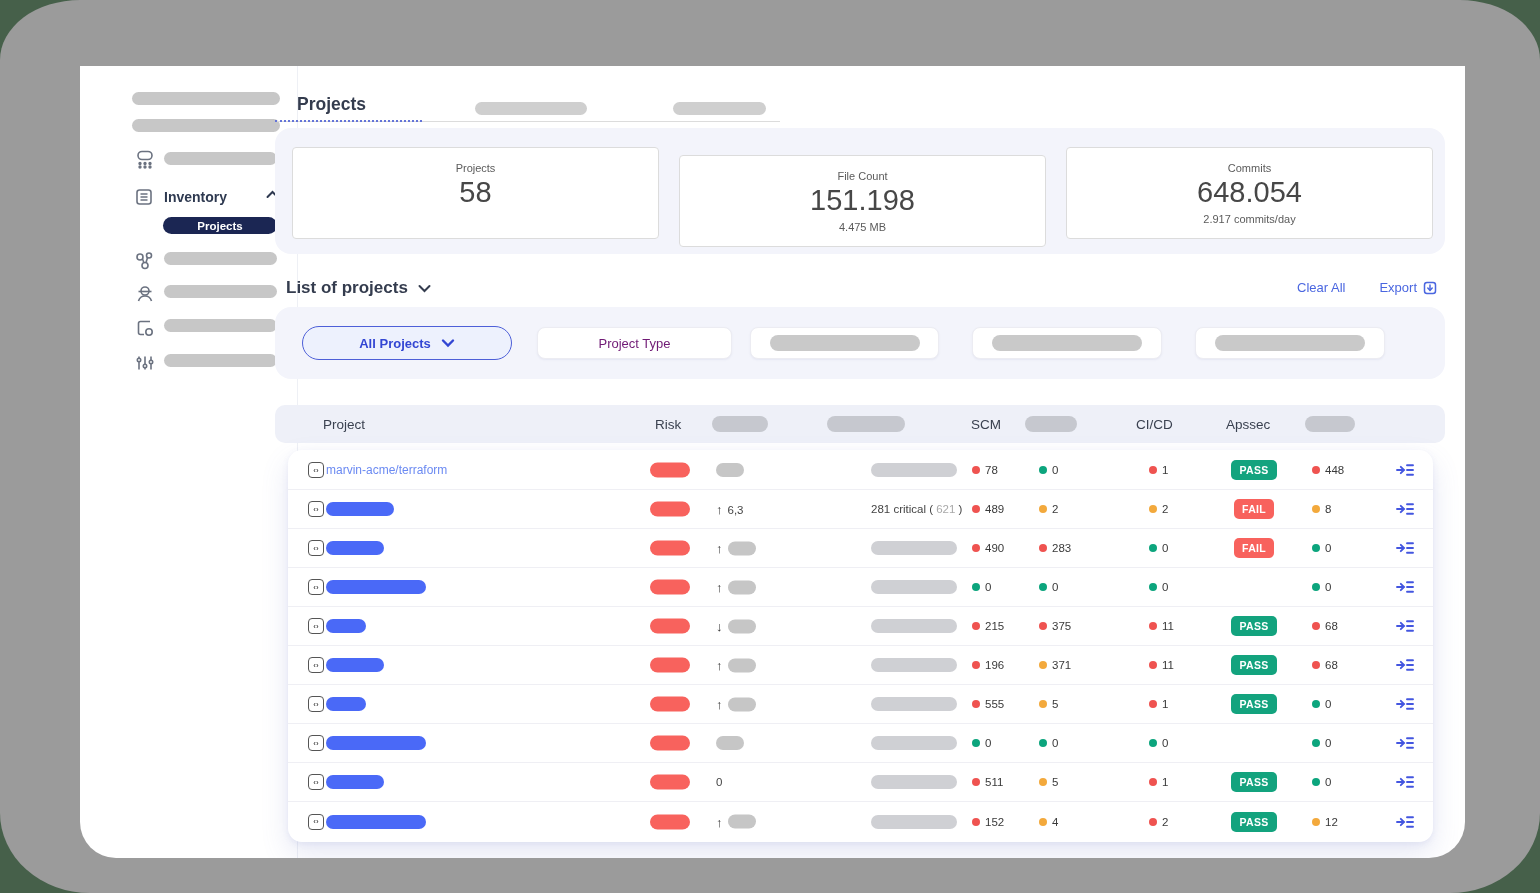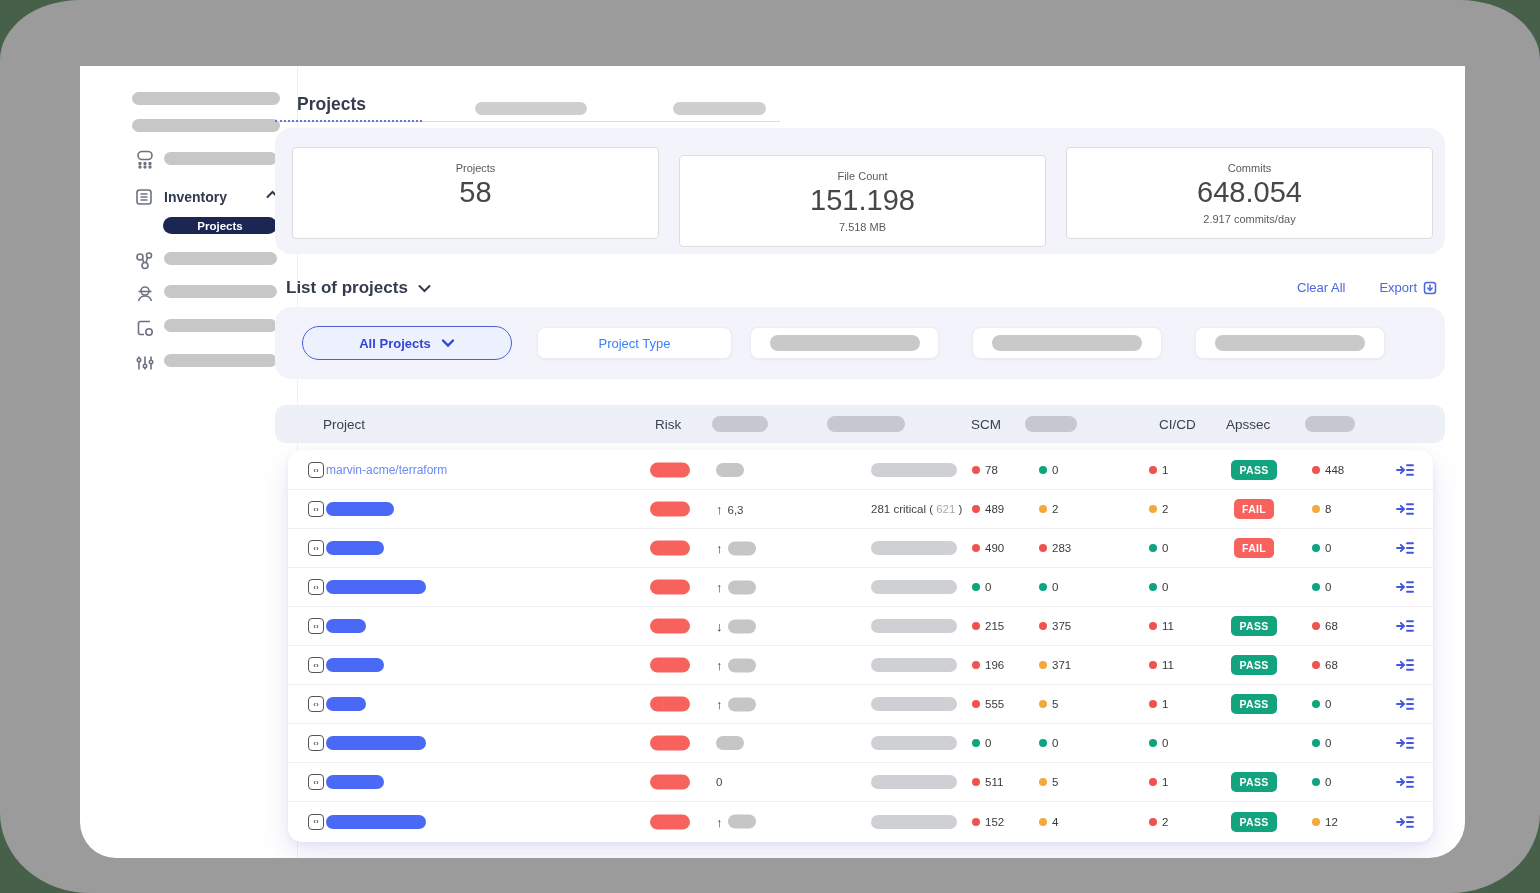--- a/index.html
+++ b/index.html
@@ -40,21 +40,21 @@
   .stat-label { font-size:11px; color:#5b5b5b; }
   .stat-value { font-size:29px; color:#474747; margin-top:2px; }
   .stat-sub { font-size:11px; color:#5b5b5b; margin-top:4px; }
 
   .list-head { position:absolute; left:24px; top:212px; font-size:17px; font-weight:bold; color:#343c4e; display:flex; align-items:center; gap:10px; }
   .links { position:absolute; right:28px; top:214px; display:flex; gap:34px; align-items:center; font-size:13px; color:#4a66e0; }
   .link { display:flex; align-items:center; gap:6px; cursor:pointer; }
 
   .filter-panel { position:absolute; left:13px; top:241px; width:1170px; height:72px; background:#f3f4fb; border-radius:16px; }
   .combo-blue { position:absolute; left:27px; top:19px; width:210px; height:34px; border:1.5px solid #4d5fd8; background:#edf1fd; border-radius:17px; display:flex; align-items:center; justify-content:center; gap:10px; font-size:13px; font-weight:bold; color:#3346d3; }
-  .combo-white { position:absolute; top:20px; height:32px; background:#fff; border:1px solid #ececf2; border-radius:8px; box-shadow:0 1px 2px rgba(120,130,180,.10); display:flex; align-items:center; justify-content:center; font-size:13px; color:#3b82f6; }
+  .combo-white { position:absolute; top:20px; height:32px; background:#fff; border:1px solid #ececf2; border-radius:8px; box-shadow:0 1px 2px rgba(120,130,180,.10); display:flex; align-items:center; justify-content:center; font-size:13px; color:#701a75; }
   .combo-skel-bar { width:150px; height:16px; background:#c9c9c9; border-radius:8px; }
 
   .thead { position:absolute; left:13px; top:339px; width:1170px; height:38px; background:#eef0f8; border-radius:10px; font-size:13.5px; color:#3a4150; }
   .thead > span, .thead > i { position:absolute; top:50%; transform:translateY(-50%); }
   .th-pill { background:#c6c8cf; border-radius:8px; height:16px; display:inline-block; }
 
   .tcard { position:absolute; left:26px; top:384px; width:1145px; height:392px; background:#fff; border-radius:14px; box-shadow:0 12px 28px rgba(100,110,190,.16), 0 2px 6px rgba(100,110,190,.10); padding-top:1px; }
   .trow { position:relative; height:39px; border-bottom:1px solid #efeff4; }
   .trow:last-child { border-bottom:none; }
   .cell { position:absolute; top:50%; transform:translateY(-50%); display:flex; align-items:center; }
@@ -169,21 +169,21 @@
         </div>
 
         <div class="stats-panel">
           <div class="stat-card" style="left:17px;">
             <div class="stat-label">Projects</div>
             <div class="stat-value">58</div>
           </div>
           <div class="stat-card" style="left:404px;margin-top:8px;">
             <div class="stat-label">File Count</div>
             <div class="stat-value">151.198</div>
-            <div class="stat-sub">7.518 MB</div>
+            <div class="stat-sub">4.475 MB</div>
           </div>
           <div class="stat-card" style="left:791px;">
             <div class="stat-label">Commits</div>
             <div class="stat-value">648.054</div>
             <div class="stat-sub">2.917 commits/day</div>
           </div>
         </div>
 
         <div class="list-head">
           <span>List of projects</span>
@@ -226,21 +226,21 @@
             </div>
         </div>
 
         <div class="thead">
           <span style="left:48px;">Project</span>
           <span style="left:380px;">Risk</span>
           <i class="th-pill" style="left:437px; width:56px;"></i>
           <i class="th-pill" style="left:552px; width:78px;"></i>
           <span style="left:696px;">SCM</span>
           <i class="th-pill" style="left:750px; width:52px;"></i>
-          <span style="left:884px;">CI/CD</span>
+          <span style="left:861px;">CI/CD</span>
           <span style="left:951px;">Apssec</span>
           <i class="th-pill" style="left:1030px; width:50px;"></i>
         </div>
 
         <div class="tcard" id="rows">
             <div class="trow">
               <div class="cell c-icon">
                 <span class="code-icon">‹›</span>
               </div>
               <div class="cell c-name">

